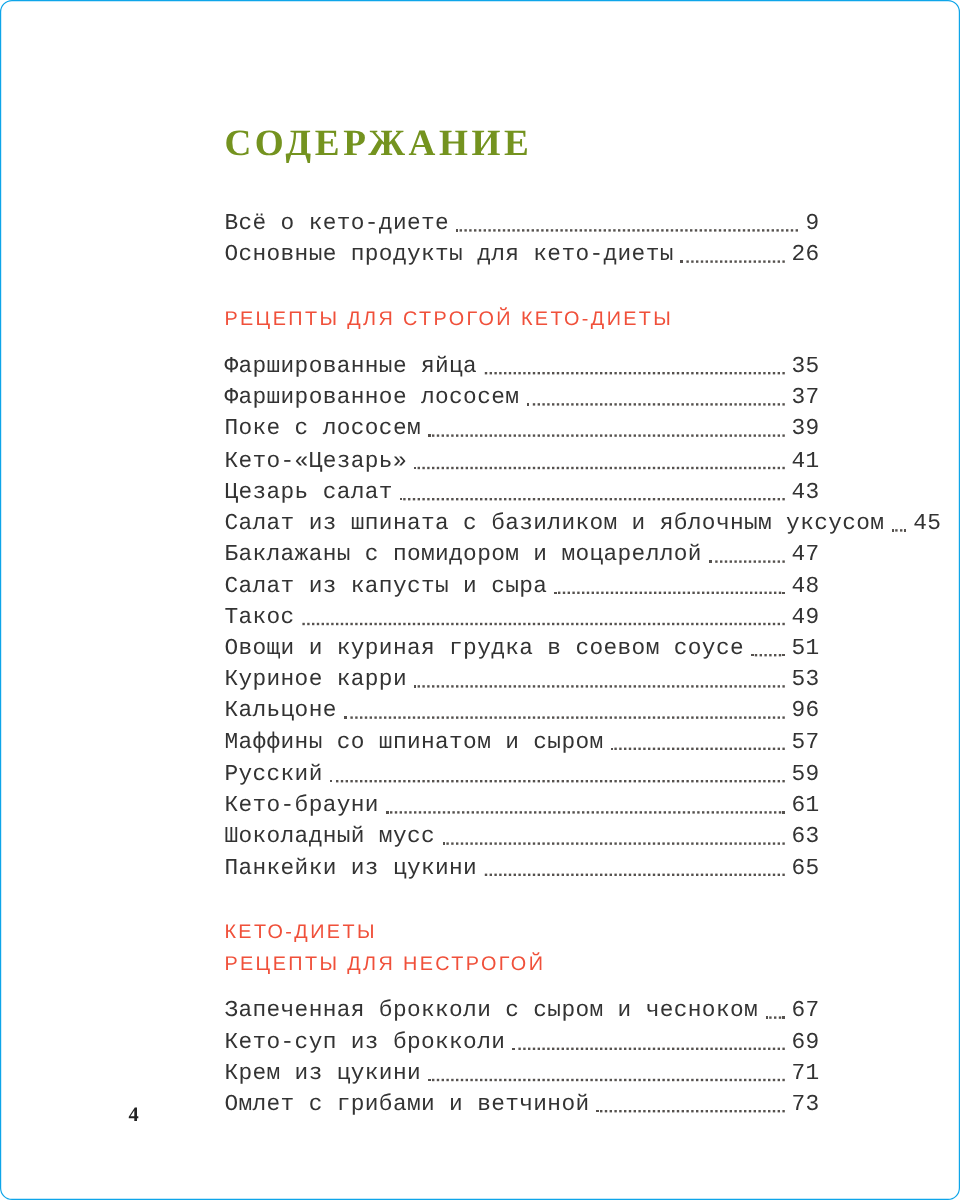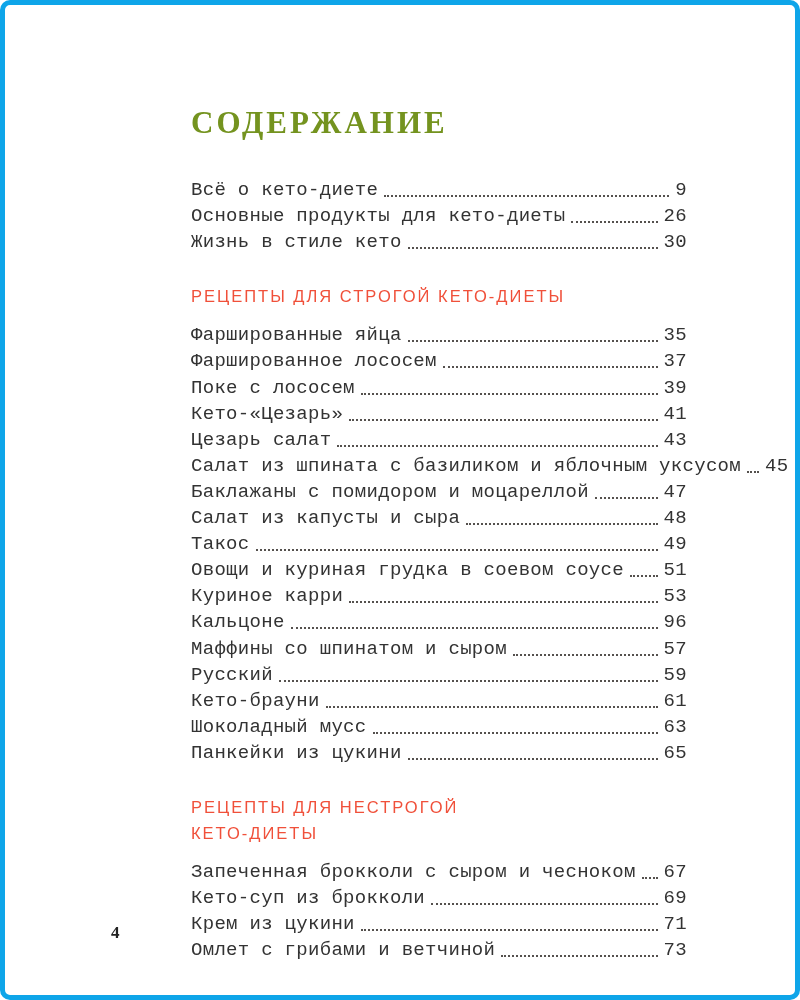--- a/index.html
+++ b/index.html
@@ -1,21 +1,21 @@
 <!DOCTYPE html>
 <html style="--title-color: #74931f; --section-color: #f0503a; --body-color: #333333; --dots-color: #55514e;"><head>
 <meta charset="utf-8">
 <style>
   html,body { margin:0; padding:0; background:#ffffff; }
   .page {
     position: relative;
     width: 800px;
     height: 1000px;
     background: #ffffff;
-    border: 5px solid #0ea5e9;
+    border: 1px solid #0ea5e9;
     border-radius: 10px;
     box-sizing: border-box;
     overflow: hidden;
     font-family: "Liberation Sans", sans-serif;
   }
   .content {
     position: absolute;
     left: 186px;
     top: 100px;
     width: 496px;
@@ -77,25 +77,20 @@
           <div class="toc-row">
             <span class="toc-label">Всё о кето-диете</span>
             <span class="toc-dots"></span>
             <span class="toc-page">9</span>
           </div>
           <div class="toc-row">
             <span class="toc-label">Основные продукты для кето-диеты</span>
             <span class="toc-dots"></span>
             <span class="toc-page">26</span>
           </div>
-          <div class="toc-row">
-            <span class="toc-label">Жизнь в стиле кето</span>
-            <span class="toc-dots"></span>
-            <span class="toc-page">30</span>
-          </div>
         </div>
         <div class="section">
           <div class="section-header">
             <div>РЕЦЕПТЫ ДЛЯ СТРОГОЙ КЕТО-ДИЕТЫ</div>
           </div>
           <div class="toc-row">
             <span class="toc-label">Фаршированные яйца</span>
             <span class="toc-dots"></span>
             <span class="toc-page">35</span>
           </div>
@@ -175,22 +170,22 @@
             <span class="toc-page">63</span>
           </div>
           <div class="toc-row">
             <span class="toc-label">Панкейки из цукини</span>
             <span class="toc-dots"></span>
             <span class="toc-page">65</span>
           </div>
         </div>
         <div class="section">
           <div class="section-header">
+            <div>КЕТО-ДИЕТЫ</div>
             <div>РЕЦЕПТЫ ДЛЯ НЕСТРОГОЙ</div>
-            <div>КЕТО-ДИЕТЫ</div>
           </div>
           <div class="toc-row">
             <span class="toc-label">Запеченная брокколи с сыром и чесноком</span>
             <span class="toc-dots"></span>
             <span class="toc-page">67</span>
           </div>
           <div class="toc-row">
             <span class="toc-label">Кето-суп из брокколи</span>
             <span class="toc-dots"></span>
             <span class="toc-page">69</span>

